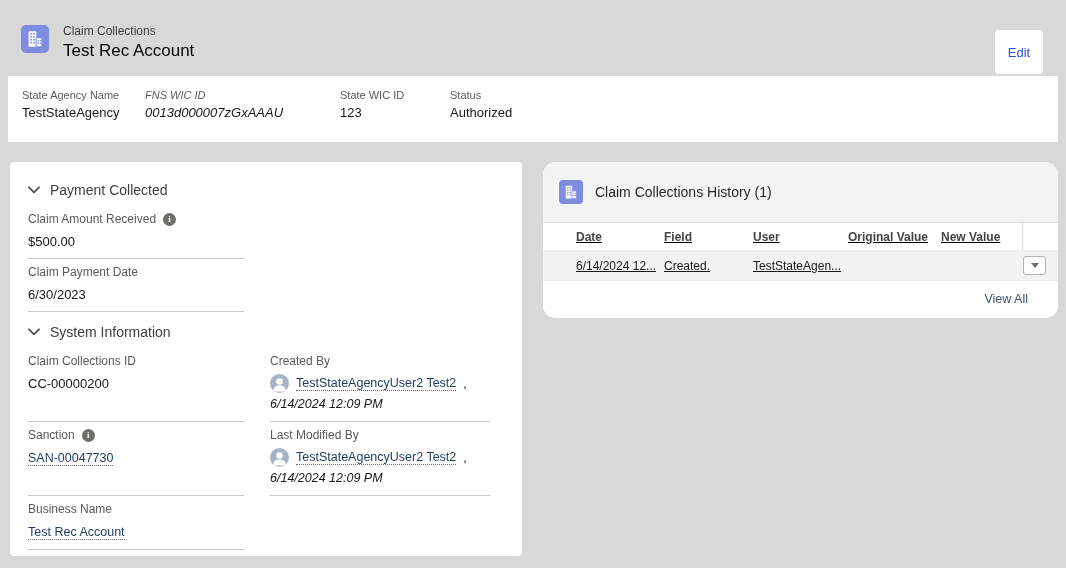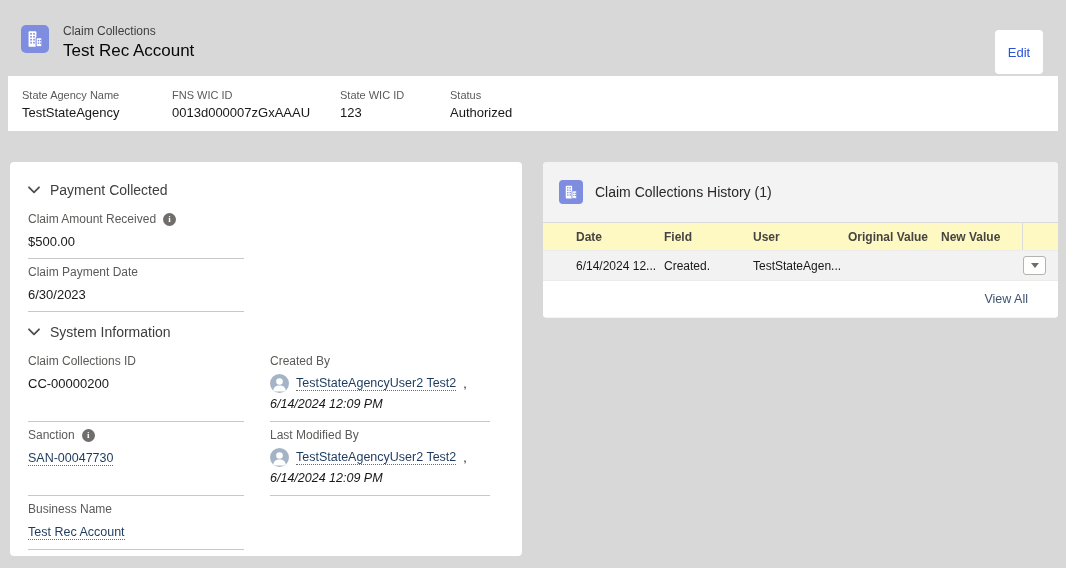--- a/index.html
+++ b/index.html
@@ -10,24 +10,24 @@
   .entity-icon-lg { position:absolute; left:21px; top:25px; width:28px; height:28px;
     border-radius:5px; background:#7f8de1; display:flex; align-items:center; justify-content:center; }
   .header-text { position:absolute; left:63px; top:24px; }
   .obj-label { font-size:12px; color:#3e3e3c; line-height:15px; }
   .record-title { font-size:17px; color:#080707; line-height:21px; margin-top:1px; }
   .edit-btn { position:absolute; left:995px; top:30px; width:48px; height:44px; background:#ffffff;
     border:none; border-radius:4px; color:#2952d9; font-size:13px; font-family:"Liberation Sans",sans-serif;
     cursor:pointer; }
 
   
-  .highlights-bar { position:absolute; left:8px; top:76px; width:1050px; height:55px;
+  .highlights-bar { position:absolute; left:8px; top:76px; width:1050px; height:66px;
     background:#ffffff; border-radius:0; }
   .hl-field { position:absolute; top:13px; }
-  .hl-f0 { left:14px; } .hl-f1 { left:164px; } .hl-f2 { left:332px; } .hl-f3 { left:442px; }
+  .hl-f0 { left:14px; } .hl-f1 { left:137px;font-style:italic; } .hl-f2 { left:332px; } .hl-f3 { left:442px; }
   .hl-label { font-size:11px; color:#5c5a58; margin-bottom:4px; }
   .hl-value { font-size:13px; color:#181818; }
 
   
   .detail-panel { position:absolute; left:10px; top:162px; width:512px; height:394px;
     background:#ffffff; border-radius:4px; padding:16px 18px; }
   .section-header { display:flex; align-items:center; gap:10px; font-size:14px; color:#3e3e3c;
     margin:4px 0 8px 0; cursor:pointer; }
   .field { width:216px; border-bottom:1px solid #c9c7c5; padding:6px 0 9px 0; }
   .f-label { font-size:12px; color:#5c5a58; display:flex; align-items:center; gap:7px; margin-bottom:6px; }
@@ -43,28 +43,28 @@
     cursor:pointer; }
   .user-line { display:flex; align-items:center; gap:7px; margin:4px 0 3px 0; }
   .avatar { width:19px; height:19px; border-radius:50%; background:#a4b4c6; overflow:hidden;
     flex-shrink:0; display:block; }
   .comma { font-size:12.5px; color:#181818; }
   .dt-value { font-size:12.5px; color:#181818; margin-top:4px;font-style:italic; }
   .spacer-8 { height:8px; }
 
   
   .history-panel { position:absolute; left:543px; top:162px; width:515px; height:156px;
-    background:#fef9c3; border-radius:4px; overflow:hidden; }
+    background:#ffffff; border-radius:13px; overflow:hidden; }
   .hist-header { height:61px; background:#f3f3f3; border-bottom:1px solid #dddbda;
     display:flex; align-items:center; gap:12px; padding-left:16px; }
   .entity-icon-sm { width:24px; height:24px; border-radius:4px; background:#7f8de1;
     display:flex; align-items:center; justify-content:center; flex-shrink:0; }
   .hist-title { font-size:14px; color:#2b2826; }
   .t-head, .t-row { display:grid; grid-template-columns:88px 89px 95px 93px 81px 1fr;
-    padding-left:33px; align-items:center; }
+    padding-left:33px; align-items:center;text-decoration:underline; }
   .t-head { height:28px; border-bottom:1px solid #ececeb; }
   .th { font-size:12px; font-weight:bold; color:#464442; }
   .th-action { height:100%; border-left:1px solid #dddbda; }
   .t-row { height:29px; background:#f3f2f2; font-size:12px; color:#181818; }
   .row-action { display:flex; justify-content:flex-end; padding-right:12px; }
   .dd-btn { width:23px; height:19px; background:#fefefe; border:1px solid #b5b2af; border-radius:3px;
     display:flex; align-items:center; justify-content:center; cursor:pointer; }
   .dd-caret { width:0; height:0; border-left:4px solid transparent; border-right:4px solid transparent;
     border-top:5px solid #706e6b; }
   .t-foot { height:37px; background:#ffffff; border-top:1px solid #ececeb; display:flex;

